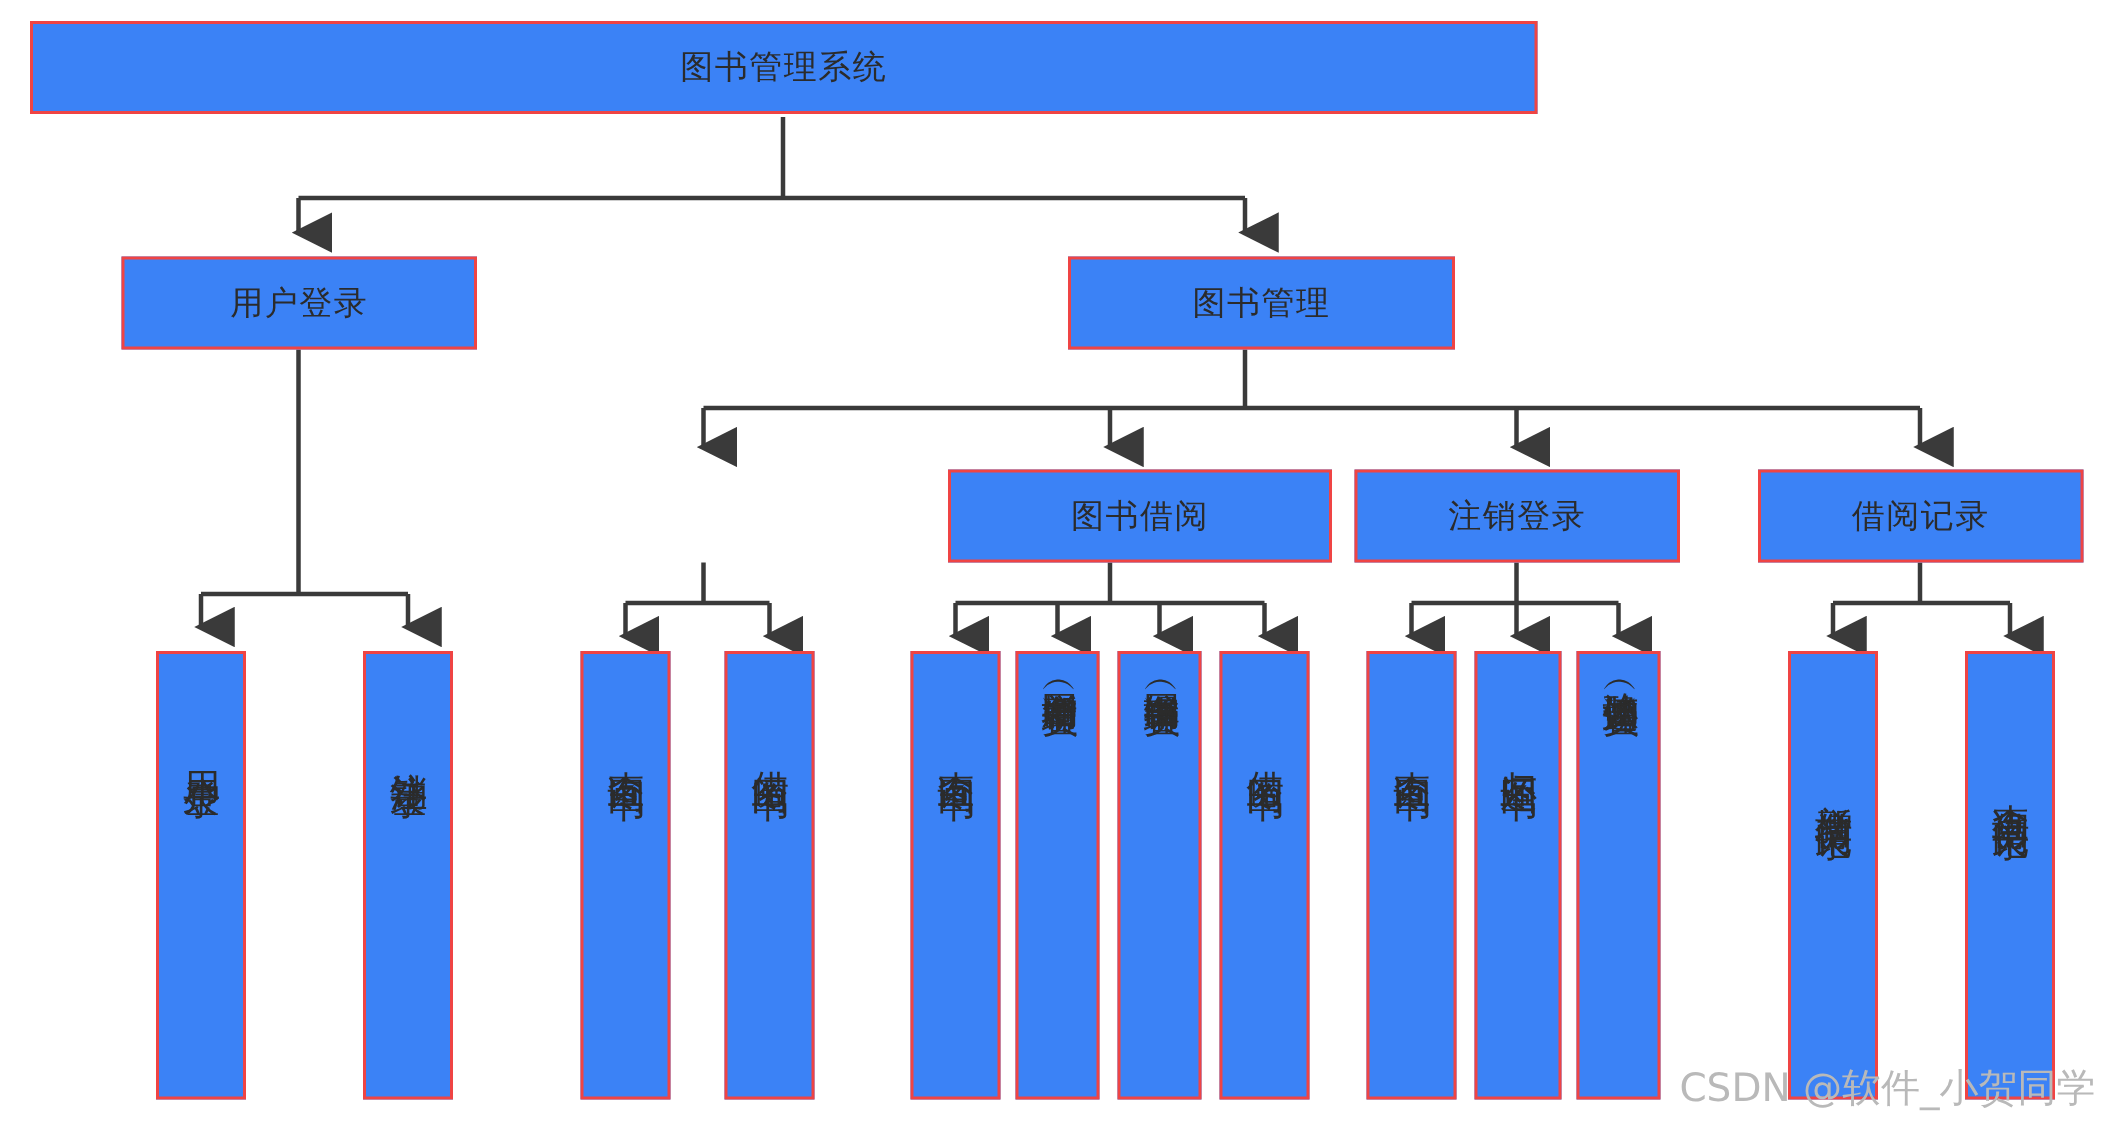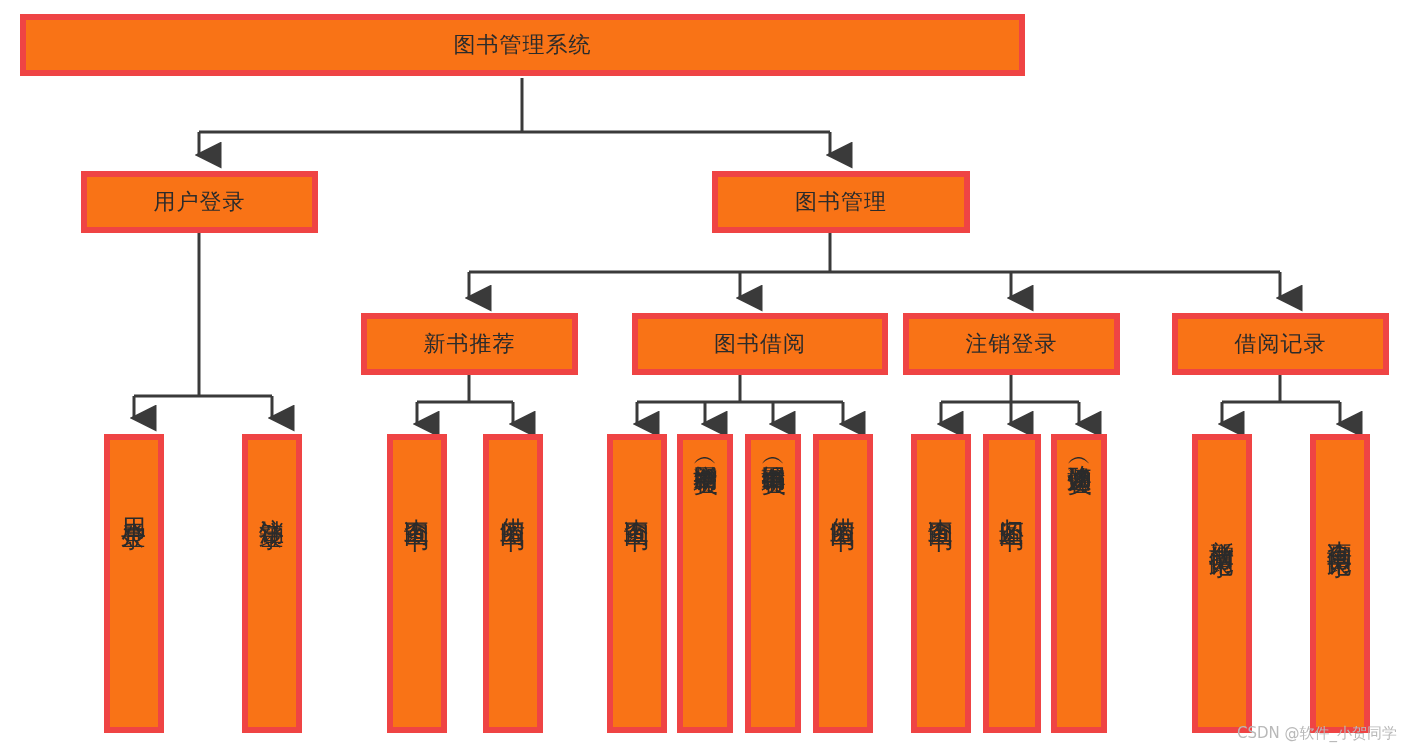--- a/index.html
+++ b/index.html
@@ -22,22 +22,22 @@
     position: absolute;
     left: 0;
     top: 0;
     width: 1405px;
     height: 747px;
     pointer-events: none;
   }
   .node {
     position: absolute;
     box-sizing: border-box;
-    background: #f97316;
-    border: 6px solid #ef4444;
+    background: #3b82f6;
+    border: 2px solid #ef4444;
     display: flex;
     align-items: center;
     justify-content: center;
     color: #2b2b2b;
     z-index: 2;
   }
   .node .label {
     display: block;
     text-align: center;
     line-height: 1.08;
@@ -67,21 +67,21 @@
   .node.vert.mid .label {
     padding-top: 52px;
   }
   .node.vert.midlow .label {
     padding-top: 74px;
   }
   .watermark {
     position: absolute;
     right: 8px;
     bottom: 4px;
-    font-size: 15px;
+    font-size: 26px;
     color: #b9b9b9;
     z-index: 5;
     white-space: nowrap;
     font-family: "DejaVu Sans", sans-serif;
   }
 </style>
 </head>
 <body>
 
 <div id="canvas">
@@ -141,23 +141,20 @@
   </div>
 
   <div class="node horiz" style="left:81px; top:171px; width:237px; height:62px;">
     <span class="label">用户登录</span>
   </div>
 
   <div class="node horiz" style="left:712px; top:171px; width:258px; height:62px;">
     <span class="label">图书管理</span>
   </div>
 
-  <div class="node horiz" style="left:361px; top:313px; width:217px; height:62px;">
-    <span class="label">新书推荐</span>
-  </div>
 
   <div class="node horiz" style="left:632px; top:313px; width:256px; height:62px;">
     <span class="label">图书借阅</span>
   </div>
 
   <div class="node horiz" style="left:903px; top:313px; width:217px; height:62px;">
     <span class="label">注销登录</span>
   </div>
 
   <div class="node horiz" style="left:1172px; top:313px; width:217px; height:62px;">

